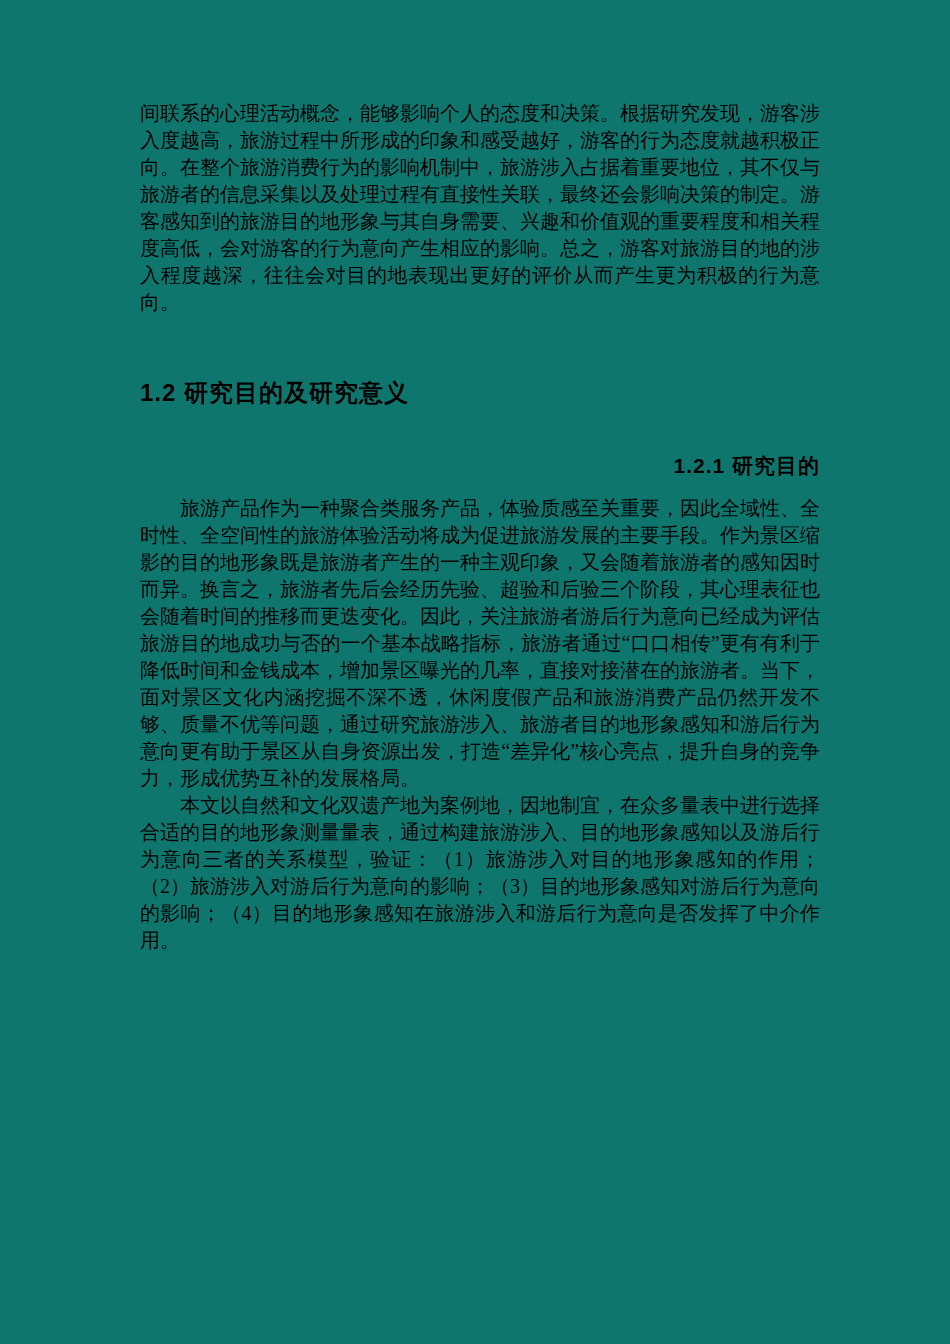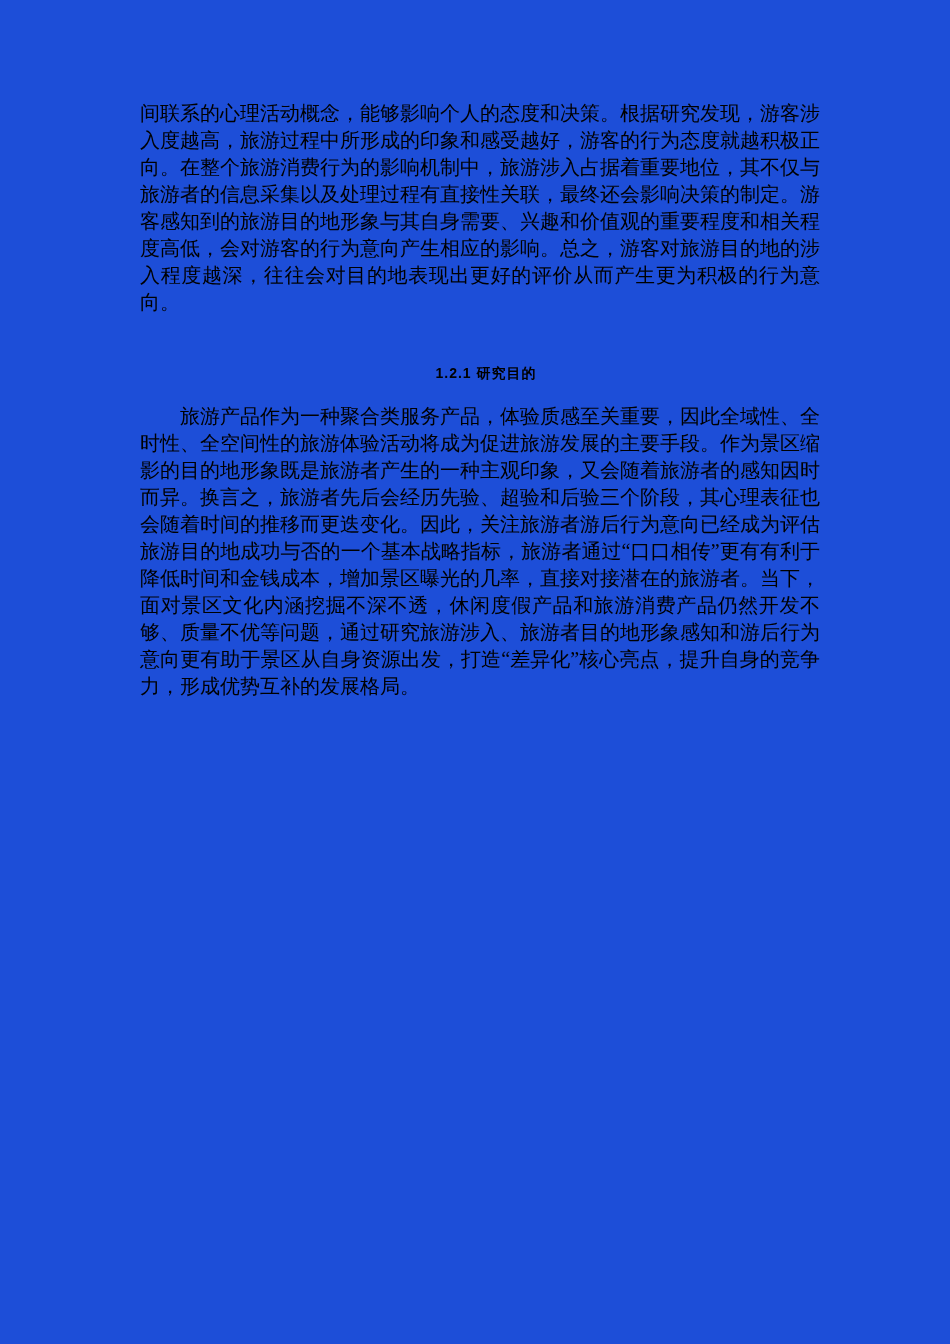--- a/index.html
+++ b/index.html
@@ -5,21 +5,21 @@
   html, body {
     margin: 0;
     padding: 0;
     background: #ffffff;
   }
   .page {
     position: relative;
     width: 950px;
     height: 1344px;
     margin: 0 auto;
-    background: #1d4ed8;
+    background: #0f766e;
     overflow: hidden;
     box-sizing: border-box;
   }
   .content {
     position: absolute;
     left: 140px;
     top: 100px;
     width: 680px;
     color: #000000;
     font-family: "Liberation Serif", "DejaVu Serif", serif;
@@ -42,29 +42,31 @@
     font-size: 24px;
     line-height: 30px;
     text-indent: 0;
     text-align: left;
     letter-spacing: 1px;
   }
   .subsection-heading {
     margin: 44px 0 16px 12px;
     font-family: "Liberation Sans", "DejaVu Sans", sans-serif;
     font-weight: bold;
-    font-size: 14px;
+    font-size: 21px;
     line-height: 27px;
     text-indent: 0;
-    text-align: center;
+    text-align: right;
     letter-spacing: 1px;
   }
 </style>
 </head>
 <body>
 
 <div class="page">
   <div class="content">
     <p class="para no-indent">间联系的心理活动概念，能够影响个人的态度和决策。根据研究发现，游客涉入度越高，旅游过程中所形成的印象和感受越好，游客的行为态度就越积极正向。在整个旅游消费行为的影响机制中，旅游涉入占据着重要地位，其不仅与旅游者的信息采集以及处理过程有直接性关联，最终还会影响决策的制定。游客感知到的旅游目的地形象与其自身需要、兴趣和价值观的重要程度和相关程度高低，会对游客的行为意向产生相应的影响。总之，游客对旅游目的地的涉入程度越深，往往会对目的地表现出更好的评价从而产生更为积极的行为意向。</p>
+    <h2 class="section-heading">1.2 研究目的及研究意义</h2>
     <h3 class="subsection-heading">1.2.1 研究目的</h3>
     <p class="para">旅游产品作为一种聚合类服务产品，体验质感至关重要，因此全域性、全时性、全空间性的旅游体验活动将成为促进旅游发展的主要手段。作为景区缩影的目的地形象既是旅游者产生的一种主观印象，又会随着旅游者的感知因时而异。换言之，旅游者先后会经历先验、超验和后验三个阶段，其心理表征也会随着时间的推移而更迭变化。因此，关注旅游者游后行为意向已经成为评估旅游目的地成功与否的一个基本战略指标，旅游者通过“口口相传”更有有利于降低时间和金钱成本，增加景区曝光的几率，直接对接潜在的旅游者。当下，面对景区文化内涵挖掘不深不透，休闲度假产品和旅游消费产品仍然开发不够、质量不优等问题，通过研究旅游涉入、旅游者目的地形象感知和游后行为意向更有助于景区从自身资源出发，打造“差异化”核心亮点，提升自身的竞争力，形成优势互补的发展格局。</p>
+    <p class="para">本文以自然和文化双遗产地为案例地，因地制宜，在众多量表中进行选择合适的目的地形象测量量表，通过构建旅游涉入、目的地形象感知以及游后行为意向三者的关系模型，验证：（1）旅游涉入对目的地形象感知的作用；（2）旅游涉入对游后行为意向的影响；（3）目的地形象感知对游后行为意向的影响；（4）目的地形象感知在旅游涉入和游后行为意向是否发挥了中介作用。</p>
   </div>
 </div>
 
 </body></html>

